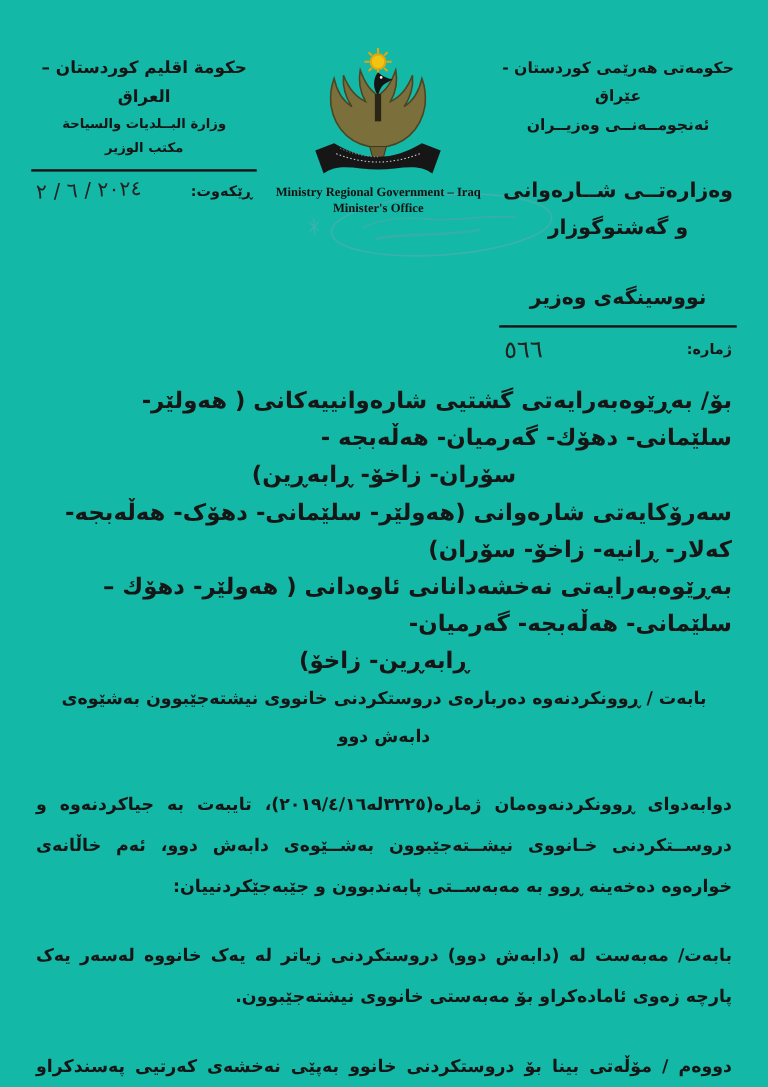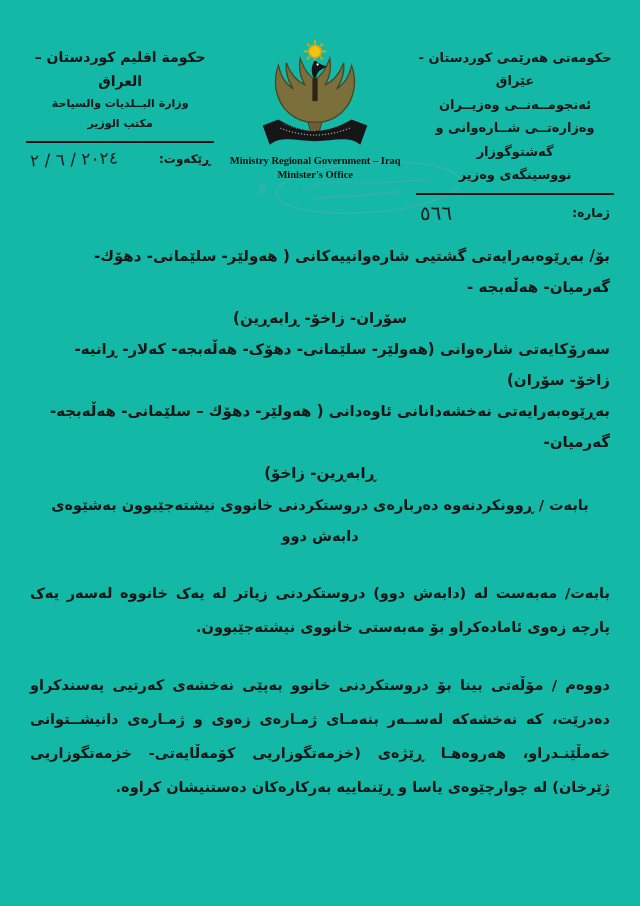--- a/index.html
+++ b/index.html
@@ -19,21 +19,21 @@
     padding:46px 26px 0 26px;
     position:relative;
     z-index:2;
   }
   .hcol{text-align:center;font-weight:bold;}
   .hcol.ar{width:196px;direction:rtl;}
   .hcol.ku{width:206px;direction:rtl;}
   .hcol .big{font-size:14px;line-height:1.7;}
   .hcol .small{font-size:11px;line-height:1.85;}
   .ku .big{font-size:13px;line-height:1.8;}
-  .ku .small{font-size:13px;line-height:1.8;}
+  .ku .small{font-size:17px;line-height:1.8;margin-top:28px;}
   .rule{border-top:2.5px solid #141414;margin-top:7px;}
   .metarow{
     display:flex;direction:rtl;align-items:center;
     justify-content:space-between;
     padding:6px 4px 0 4px;
     font-size:12px;font-weight:bold;
   }
   .hand{
     font-weight:400;
     letter-spacing:2px;
@@ -60,21 +60,21 @@
     position:absolute;left:250px;top:148px;
     z-index:1;opacity:.55;pointer-events:none;
   }
   
   .body{
     direction:rtl;
     padding:16px 30px 0 30px;
     font-weight:bold;
     position:relative;z-index:2;
   }
-  .to-block{font-size:15px;line-height:31px;}
+  .to-block{font-size:19px;line-height:31px;}
   .to-line.r{text-align:right;}
   .to-line.c{text-align:center;}
   .subject{
     text-align:center;
     font-size:14.5px;
     margin-top:1px;
     line-height:31px;
   }
   .para{
     font-size:14.5px;
@@ -169,19 +169,20 @@
     <div class="to-block">
       <div class="to-line r">بۆ/ بەڕێوەبەرایەتی گشتیی شارەوانییەکانی ( هەولێر- سلێمانی- دهۆك- گەرمیان- هەڵەبجە -</div>
       <div class="to-line c">سۆران- زاخۆ- ڕابەڕین)</div>
       <div class="to-line r">سەرۆکایەتی شارەوانی (هەولێر- سلێمانی- دهۆک- هەڵەبجە- کەلار- ڕانیە- زاخۆ- سۆران)</div>
       <div class="to-line r">بەڕێوەبەرایەتی نەخشەدانانی ئاوەدانی ( هەولێر- دهۆك – سلێمانی- هەڵەبجە- گەرمیان-</div>
       <div class="to-line c">ڕابەڕین- زاخۆ)</div>
     </div>
 
     <div class="subject">بابەت / ڕوونکردنەوە دەربارەی دروستکردنی خانووی نیشتەجێبوون بەشێوەی دابەش دوو</div>
 
+    <p class="para"><span class="lead"></span><span>دوابەدوای ڕوونکردنەوەمان ژمارە(٣٢٢٥لە٢٠١٩/٤/١٦)، تایبەت بە جیاکردنەوە و دروســتکردنی خـانووی نیشــتەجێبوون بەشــێوەی دابەش دوو، ئەم خاڵانەی خوارەوە دەخەینە ڕوو بە مەبەســتی پابەندبوون و جێبەجێکردنییان:</span></p>
 
     <p class="para"><span class="lead">بابەت/</span><span> مەبەست لە (دابەش دوو) دروستکردنی زیاتر لە یەک خانووە لەسەر یەک پارچە زەوی ئامادەکراو بۆ مەبەستی خانووی نیشتەجێبوون.</span></p>
 
     <p class="para"><span class="lead">دووەم /</span><span> مۆڵەتی بینا بۆ دروستکردنی خانوو بەپێی نەخشەی کەرتیی پەسندکراو دەدرێت، کە نەخشەکە لەســەر بنەمـای ژمـارەی زەوی و ژمـارەی دانیشــتوانی خەمڵێنـدراو، هەروەهـا ڕێژەی (خزمەتگوزاریی کۆمەڵایەتی- خزمەتگوزاریی ژێرخان) لە چوارچێوەی یاسا و ڕێنماییە بەرکارەکان دەستنیشان کراوە.</span></p>
 
   </main>
 </div>
 
 </body></html>

